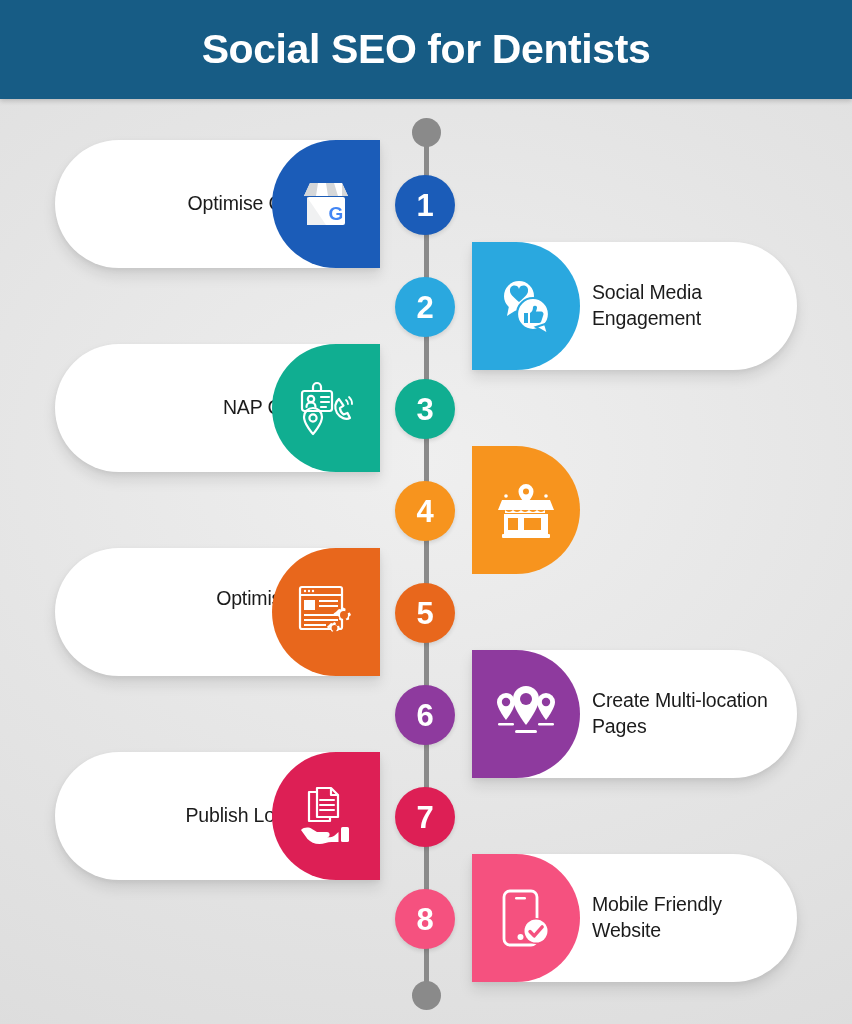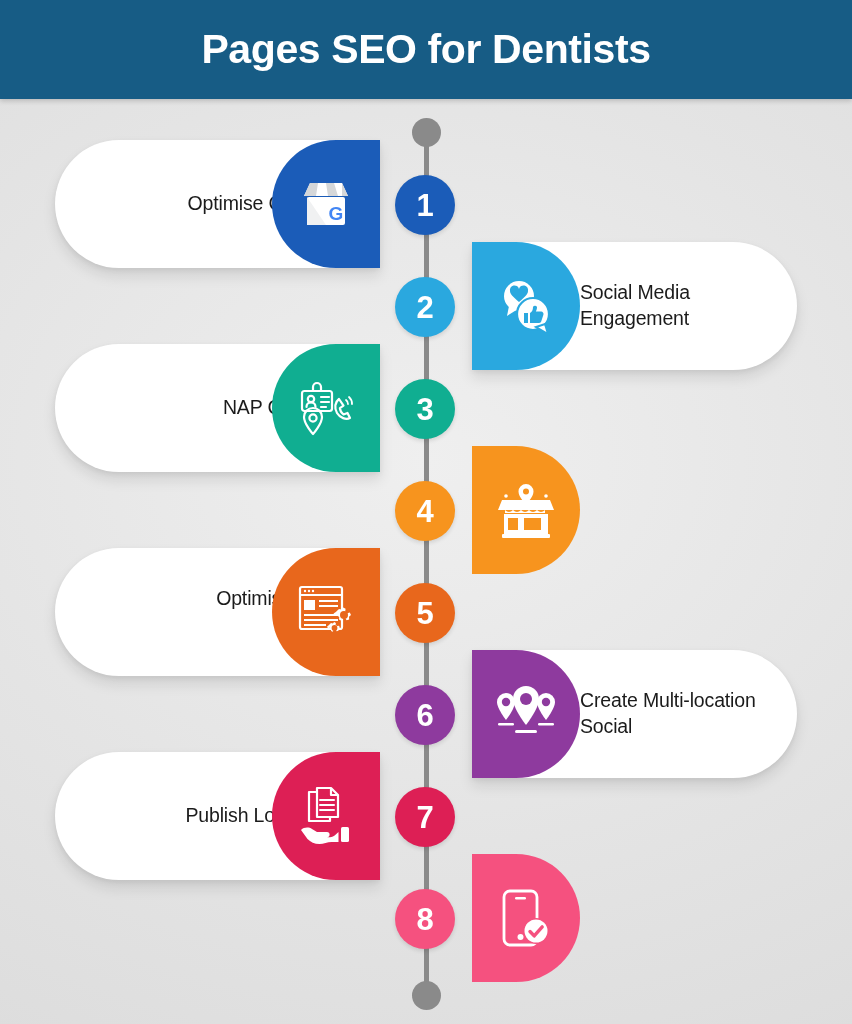--- a/index.html
+++ b/index.html
@@ -116,20 +116,21 @@
     line-height: 1.32;
     letter-spacing: -0.15px;
   }
   .row.left .card-label {
     text-align: right;
     padding-right: 8px;
     max-width: 215px;
   }
   .row.right .card-label {
     text-align: left;
+    padding-left: 12px;
     max-width: 240px;
   }
 
   
   .icon-disc {
     position: absolute;
     top: 10px;
     width: 108px;
     height: 128px;
     display: flex;
@@ -164,21 +165,21 @@
     box-shadow: 0 2px 4px rgba(0,0,0,0.12);
     line-height: 1;
   }
 </style>
 </head>
 <body>
 
 <div class="infographic">
 
   <div class="header">
-    <div class="header-title">Pages SEO for Dentists</div>
+    <div class="header-title">Social SEO for Dentists</div>
   </div>
 
   <div class="timeline-line"></div>
   <div class="timeline-cap top"></div>
   <div class="timeline-cap bottom"></div>
 
   <div class="row left" style="top:130px;">
     <div class="card">
       <div class="card-label">Optimise GMB Profile</div>
     </div>
@@ -290,21 +291,21 @@
             <circle cx="39.5" cy="46" r="2.9" fill="#e8671c"></circle>
           </g>
         </svg>
       </span>
     </div>
     <div class="number-badge" style="background:#e8671c;">5</div>
   </div>
 
   <div class="row right" style="top:640px;">
     <div class="card">
-      <div class="card-label" style="margin-left:108px;">Create Multi-location Social</div>
+      <div class="card-label" style="margin-left:108px;">Create Multi-location Pages</div>
     </div>
     <div class="icon-disc" style="background:#8e3a9e;">
       <span>
         <svg width="66" height="58" viewBox="0 0 66 58">
           <path d="M13 8 a9 9 0 0 1 9 9 c0 6.6-9 18-9 18 s-9-11.4-9-18 a9 9 0 0 1 9-9 z" fill="#ffffff"></path>
           <circle cx="13" cy="17" r="4.2" fill="#8e3a9e"></circle>
           <rect x="5" y="38" width="16" height="2.4" rx="1.2" fill="#ffffff"></rect>
           <path d="M53 8 a9 9 0 0 1 9 9 c0 6.6-9 18-9 18 s-9-11.4-9-18 a9 9 0 0 1 9-9 z" fill="#ffffff"></path>
           <circle cx="53" cy="17" r="4.2" fill="#8e3a9e"></circle>
           <rect x="45" y="38" width="16" height="2.4" rx="1.2" fill="#ffffff"></rect>
@@ -334,20 +335,23 @@
           </g>
           <path d="M6 44 c3-3 8-3 11-1 l5 3 h10 a2.6 2.6 0 0 1 0 5.2 h-9 h12 c2 0 4-1 5.5-2.4 l3-2.8 v10 h-7 c-4 0-8 2-12 2 c-5 0-9-2-12-5 z" fill="#ffffff"></path>
           <rect x="46" y="41" width="8" height="15" rx="1.6" fill="#ffffff"></rect>
         </svg>
       </span>
     </div>
     <div class="number-badge" style="background:#dd1f55;">7</div>
   </div>
 
   <div class="row right" style="top:844px;">
+    <div class="card">
+      <div class="card-label" style="margin-left:108px;">Mobile Friendly Website</div>
+    </div>
     <div class="icon-disc" style="background:#f5517f;">
       <span>
         <svg width="58" height="62" viewBox="0 0 58 62">
           <rect x="7" y="4" width="33" height="54" rx="6" fill="none" stroke="#ffffff" stroke-width="2.8"></rect>
           <rect x="18" y="10" width="11" height="2.6" rx="1.3" fill="#ffffff"></rect>
           <circle cx="23.5" cy="50" r="3" fill="#ffffff"></circle>
           <circle cx="39" cy="44" r="13" fill="#f5517f"></circle>
           <circle cx="39" cy="44" r="11.5" fill="#ffffff"></circle>
           <path d="M33 44.5 l4.2 4.4 l8-9" fill="none" stroke="#f5517f" stroke-width="3.4" stroke-linecap="round" stroke-linejoin="round"></path>
         </svg>

